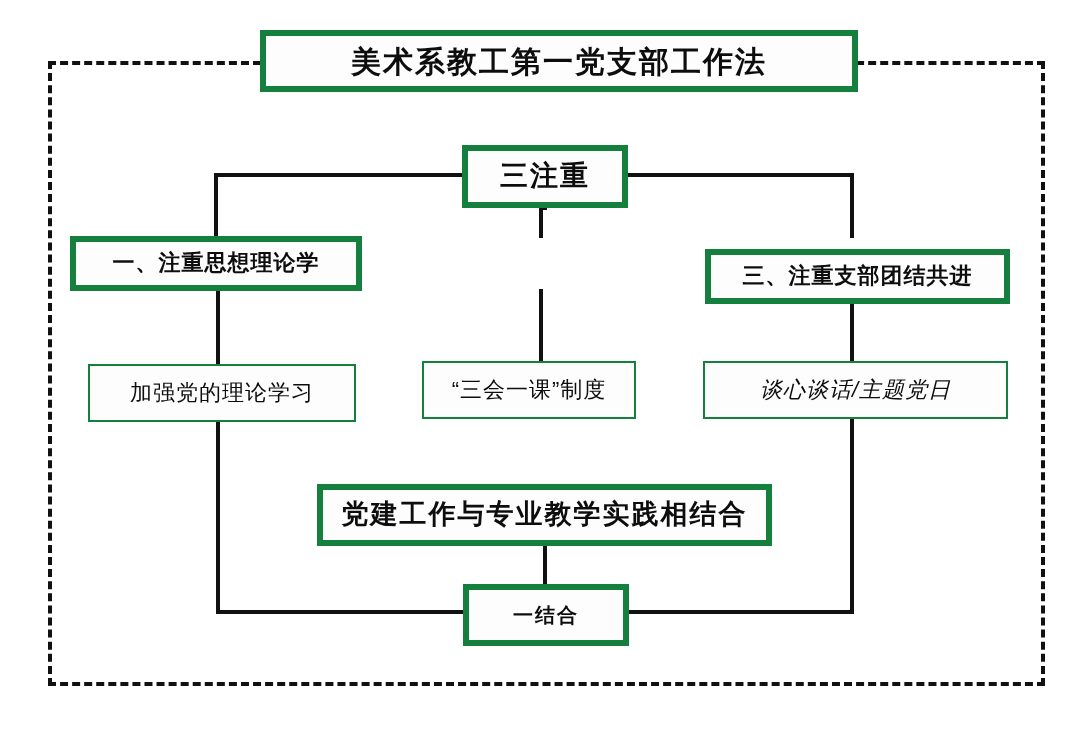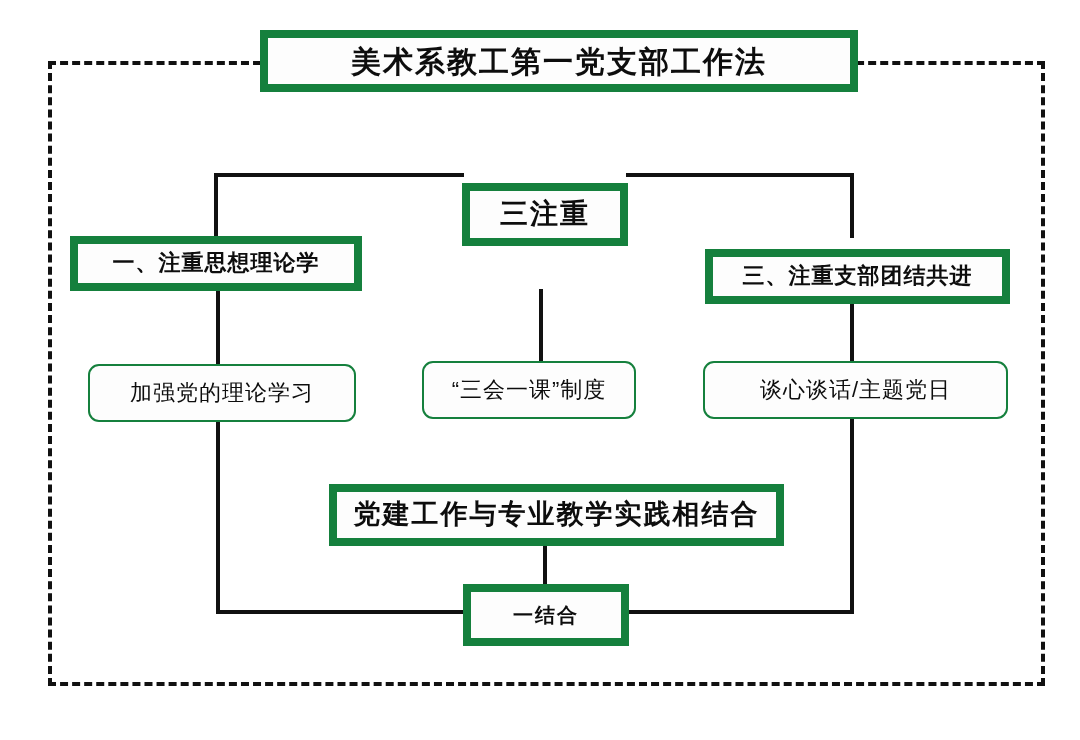--- a/index.html
+++ b/index.html
@@ -28,50 +28,50 @@
     border: 4px dashed #111111;
     box-sizing: border-box;
     background: transparent;
   }
 
   
   .node {
     position: absolute;
     box-sizing: border-box;
     background: #fdfdfd;
-    border: 8px solid #15803d;
+    border: 6px solid #15803d;
     display: flex;
     align-items: center;
     justify-content: center;
     text-align: center;
     color: #0d0d0d;
     line-height: 1.1;
     white-space: nowrap;
     z-index: 5;
   }
-  .node.thin { border-width: 2px; border-radius: 11px; }
+  .node.thin { border-width: 2px; }
 
   
   .line {
     position: absolute;
     background: #111111;
     z-index: 3;
   }
   .line.h { height: 4px; }
   .line.v { width: 4px; }
 
   
   #title-box {
     left: 260px;  top: 30px;  width: 598px; height: 62px;
     font-size: 30px; font-weight: bold; letter-spacing: 2px;
     z-index: 8;
   }
   #core-box {
     left: 462px; top: 145px; width: 166px; height: 63px;
-    font-size: 28px; font-weight: bold; letter-spacing: 2px; margin-top: 38px;
+    font-size: 28px; font-weight: bold; letter-spacing: 2px;
   }
   #pillar-1 {
     left: 70px;  top: 236px; width: 292px; height: 55px;
     font-size: 22px; font-weight: bold; letter-spacing: 1px;
   }
   #pillar-2 {
     left: 398px; top: 236px; width: 286px; height: 55px;
     font-size: 22px; font-weight: bold; letter-spacing: 1px;
   }
   #pillar-3 {
@@ -81,25 +81,25 @@
   #detail-1 {
     left: 88px;  top: 364px; width: 268px; height: 58px;
     font-size: 22px; letter-spacing: 1px;
   }
   #detail-2 {
     left: 422px; top: 361px; width: 214px; height: 58px;
     font-size: 22px; letter-spacing: 1px;
   }
   #detail-3 {
     left: 703px; top: 361px; width: 305px; height: 58px;
-    font-size: 22px; letter-spacing: 1px;
+    font-size: 22px; letter-spacing: 1px; font-style: italic;
   }
   #combine-box {
     left: 317px; top: 484px; width: 455px; height: 62px;
-    font-size: 27px; font-weight: bold; letter-spacing: 2px; margin-left: 12px;
+    font-size: 27px; font-weight: bold; letter-spacing: 2px;
   }
   #result-box {
     left: 463px; top: 584px; width: 166px; height: 62px;
     font-size: 20px; font-weight: bold; letter-spacing: 2px;
   }
 </style>
 </head>
 <body>
 
 <div id="canvas">

